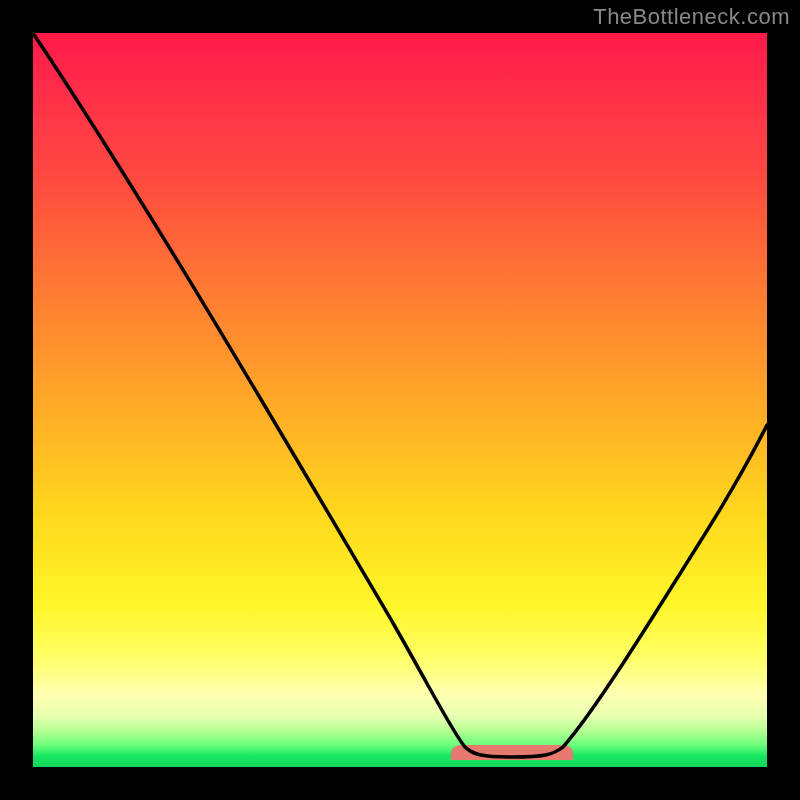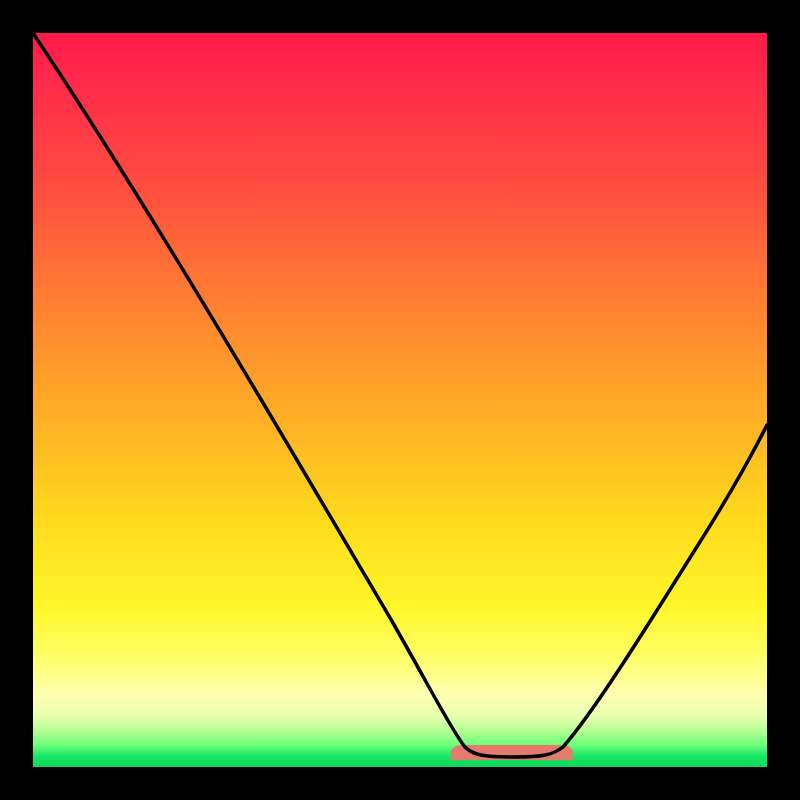--- a/index.html
+++ b/index.html
@@ -63,20 +63,21 @@
     inset: 0;
     width: 100%;
     height: 100%;
   }
   
 </style>
 </head>
 <body>
 
 <div class="stage">
+  <div class="watermark">TheBottleneck.com</div>
 
   <div class="plot">
     <div class="gradient"></div>
 
     <svg class="curve" viewBox="0 0 734 734" preserveAspectRatio="none">
 
       <path d="M 418 721
                Q 418 712 430 712
                L 528 712
                Q 540 712 540 721

